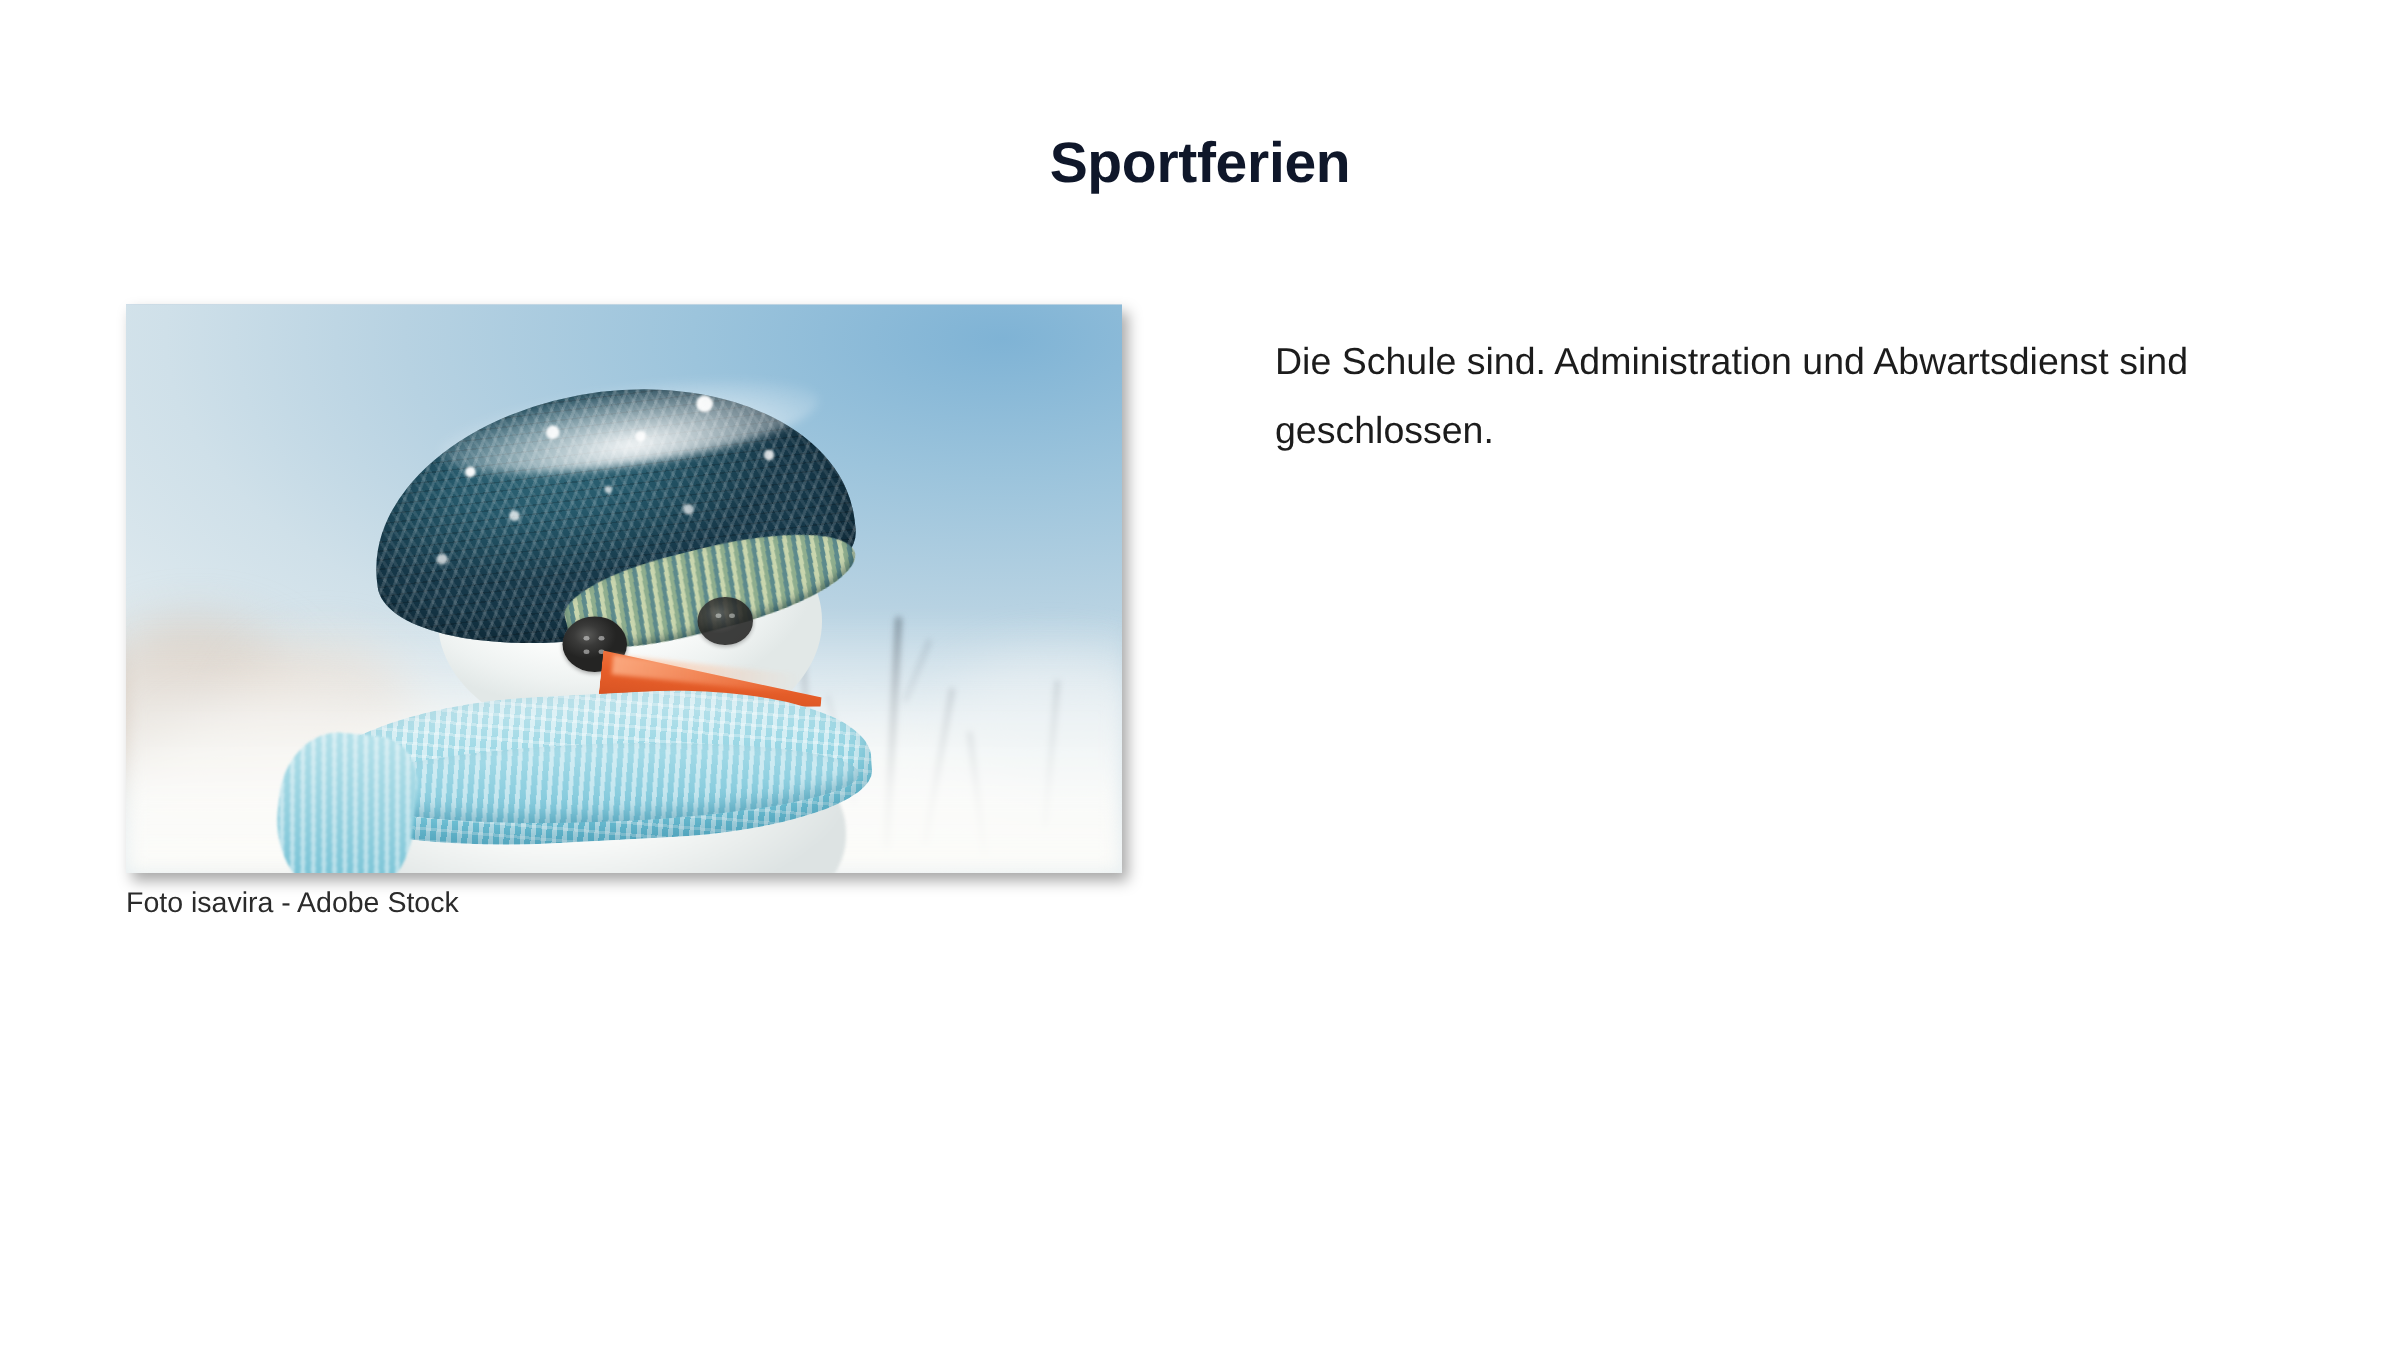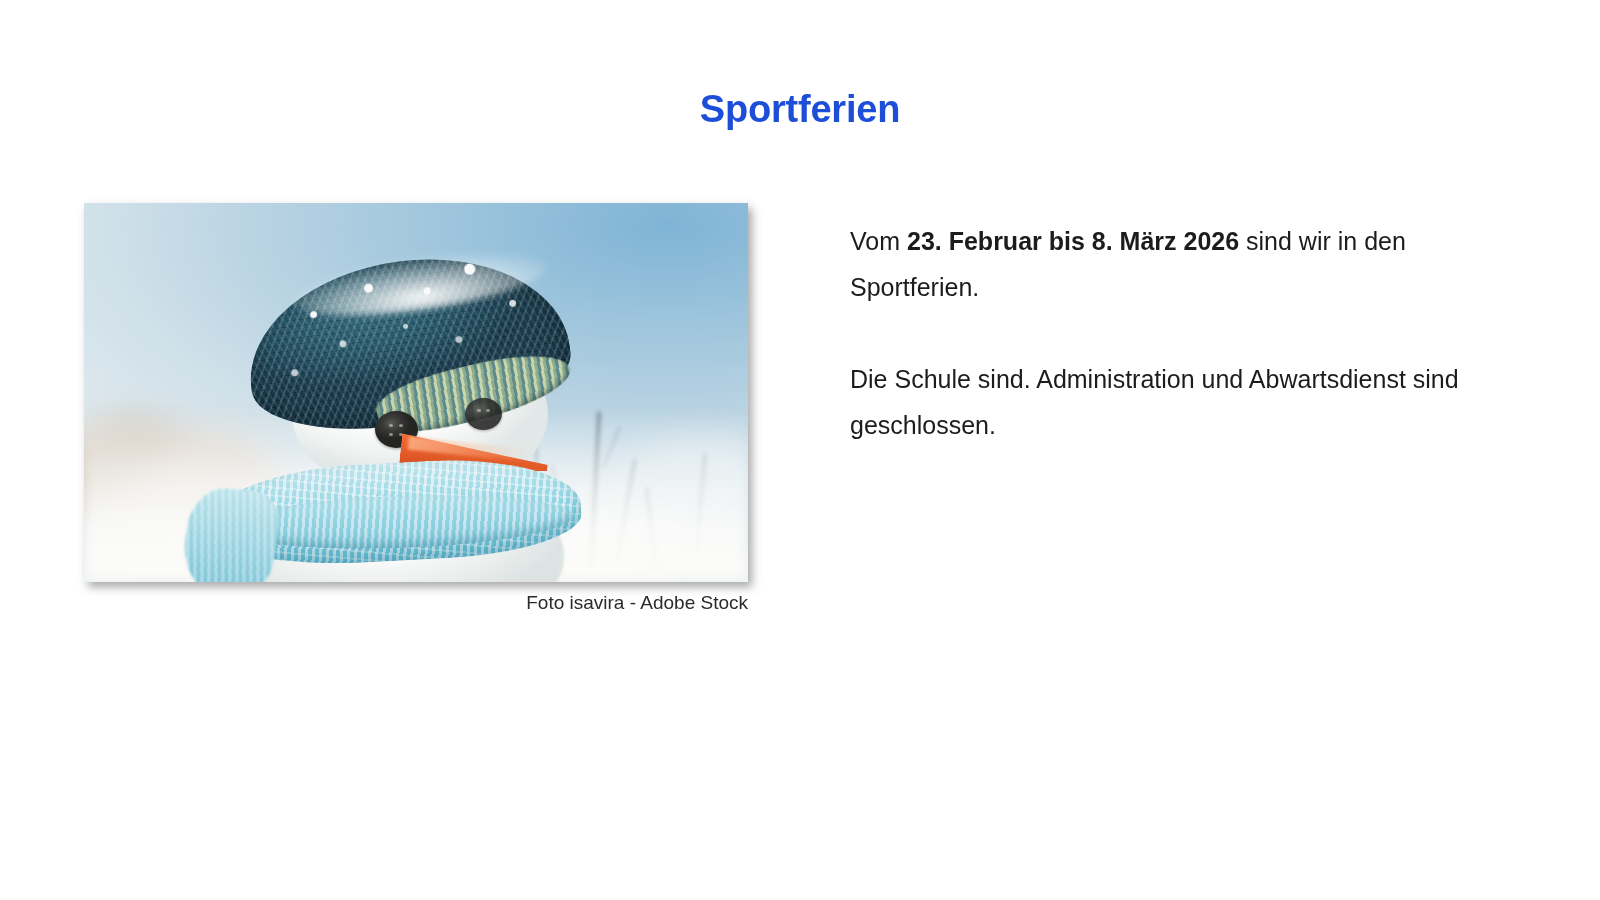--- a/index.html
+++ b/index.html
@@ -21,21 +21,21 @@
   
   .page-title {
     position: absolute;
     top: 64px;
     left: 0;
     width: 1600px;
     text-align: center;
     font-size: 38px;
     font-weight: 700;
     letter-spacing: -0.2px;
-    color: #1d4ed8;
+    color: #0f172a;
     line-height: 1.1;
   }
 
   
   .figure {
     position: absolute;
     left: 84px;
     top: 203px;
     width: 664px;
   }
@@ -278,21 +278,21 @@
       repeating-linear-gradient(84deg, rgba(255,255,255,0.45) 0 3px, rgba(255,255,255,0) 3px 7px),
       linear-gradient(to bottom, #b6e1ea, #73c0d4);
     transform: rotate(6deg);
     filter: blur(0.4px);
   }
   .soft-blur { filter: blur(0.8px); }
 
   
   .caption {
     width: 664px;
-    text-align: right;
+    text-align: left;
     margin-top: 9px;
     font-size: 19px;
     color: #2b2b2b;
     line-height: 1.25;
   }
 
   
   .text-column {
     position: absolute;
     left: 850px;
@@ -369,21 +369,18 @@
       </div>
 
     </div>
   </div>
 
   <figcaption class="caption">Foto isavira - Adobe Stock</figcaption>
 </figure>
 
 <div class="text-column">
 
-  <p>
-    <span>Vom </span><strong>23. Februar bis 8. März 2026</strong><span> sind wir in den Sportferien.</span>
-  </p>
 
   <p>
     <span>Die Schule sind. Administration und Abwartsdienst sind geschlossen.</span>
   </p>
 
 </div>
 
 </body></html>

